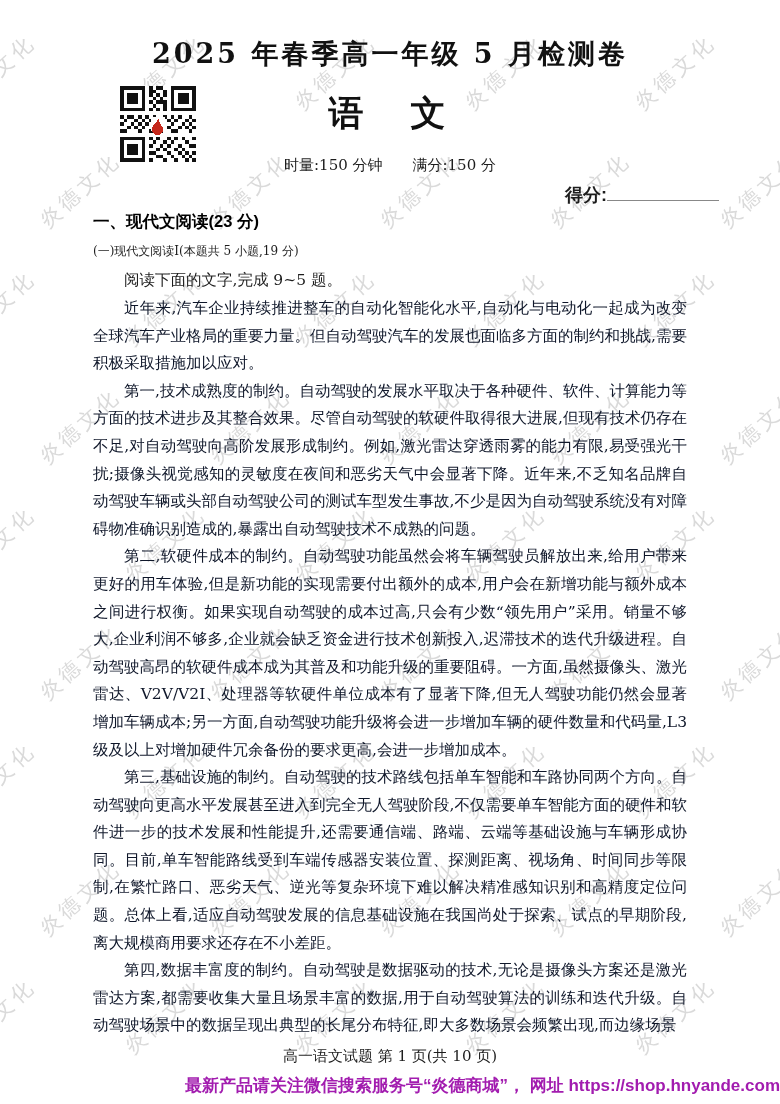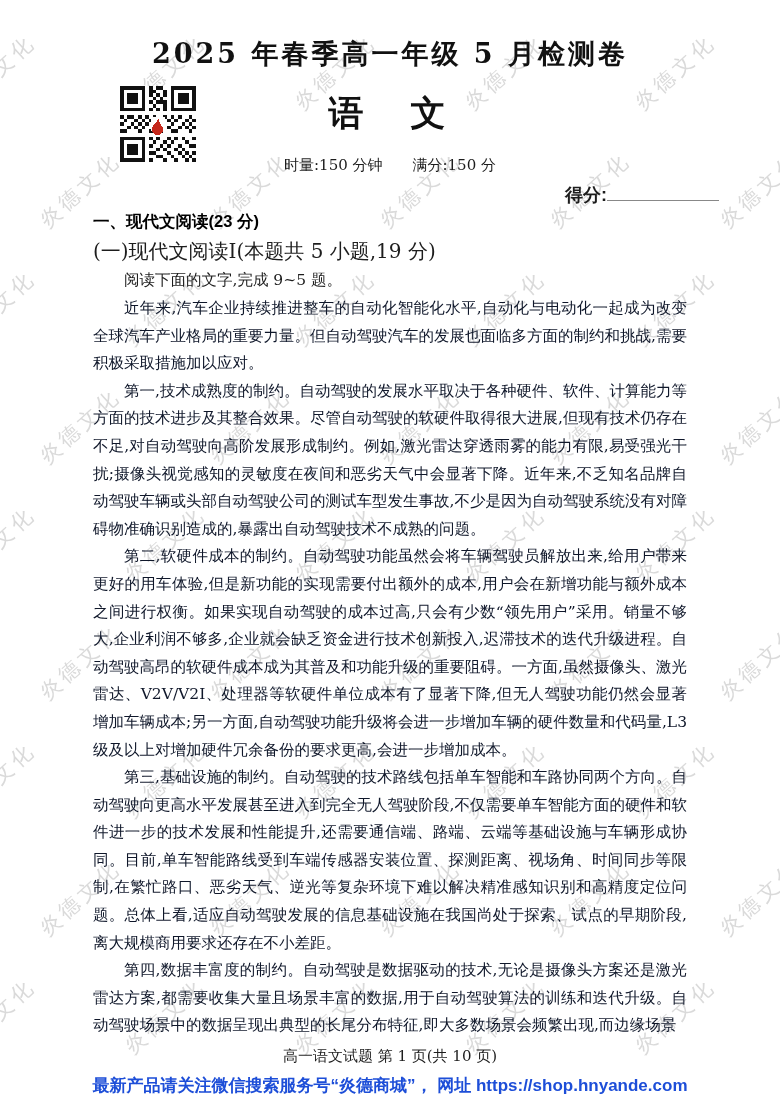--- a/index.html
+++ b/index.html
@@ -17,31 +17,31 @@
   .subject{position:absolute;top:90px;left:0;width:100%;text-align:center;margin:0;
            font-size:35px;font-weight:bold;letter-spacing:6px;color:#111;z-index:2;}
   .meta{position:absolute;top:156px;left:0;width:100%;text-align:center;font-size:15px;z-index:2;}
   .score{position:absolute;top:183px;left:565px;font-size:18px;font-weight:bold;z-index:2;
          font-family:"Liberation Sans","DejaVu Sans",sans-serif;}
   .score-line{display:inline-block;width:112px;border-bottom:1.5px solid #888;height:14px;}
   
   .content{position:absolute;left:93px;top:206px;width:594px;z-index:2;}
   .h-main{font-family:"Liberation Sans","DejaVu Sans",sans-serif;font-weight:bold;
           font-size:16.5px;line-height:30px;margin:0;color:#000;}
-  .h-sub{font-size:20px;line-height:30px;margin:0;}
+  .h-sub{font-size:12px;line-height:30px;margin:0;}
   .instruction{font-size:15.5px;line-height:29px;margin:0;text-indent:2em;}
   .material-label{font-family:"Liberation Sans","DejaVu Sans",sans-serif;font-weight:bold;
                   font-size:15.5px;line-height:28px;margin:0;text-indent:2em;color:#000;}
   .para{font-size:15.5px;line-height:27.6px;margin:0;text-indent:2em;text-align:justify;
         text-justify:inter-ideograph;color:#0f172a;}
   
   .page-info{position:absolute;top:1047px;left:0;width:100%;text-align:center;font-size:15px;z-index:2;}
-  .promo{position:absolute;top:1074px;left:0;width:100%;text-align:center;z-index:2;
+  .promo{position:absolute;top:1074px;left:0;width:100%;text-align:right;z-index:2;
          font-family:"Liberation Sans","DejaVu Sans",sans-serif;font-weight:bold;
-         font-size:17px;color:#1d4ed8;}
+         font-size:17px;color:#a21caf;}
 </style>
 </head>
 <body>
 
 <div class="page">
 
   <div class="wm-layer">
       <span class="wm" style="color: rgb(218, 218, 218); left: -55px; top: 58px;">炎德文化</span>
       <span class="wm" style="color: rgb(218, 218, 218); left: 115px; top: 58px;">炎德文化</span>
       <span class="wm" style="color: rgb(218, 218, 218); left: 285px; top: 58px;">炎德文化</span>

